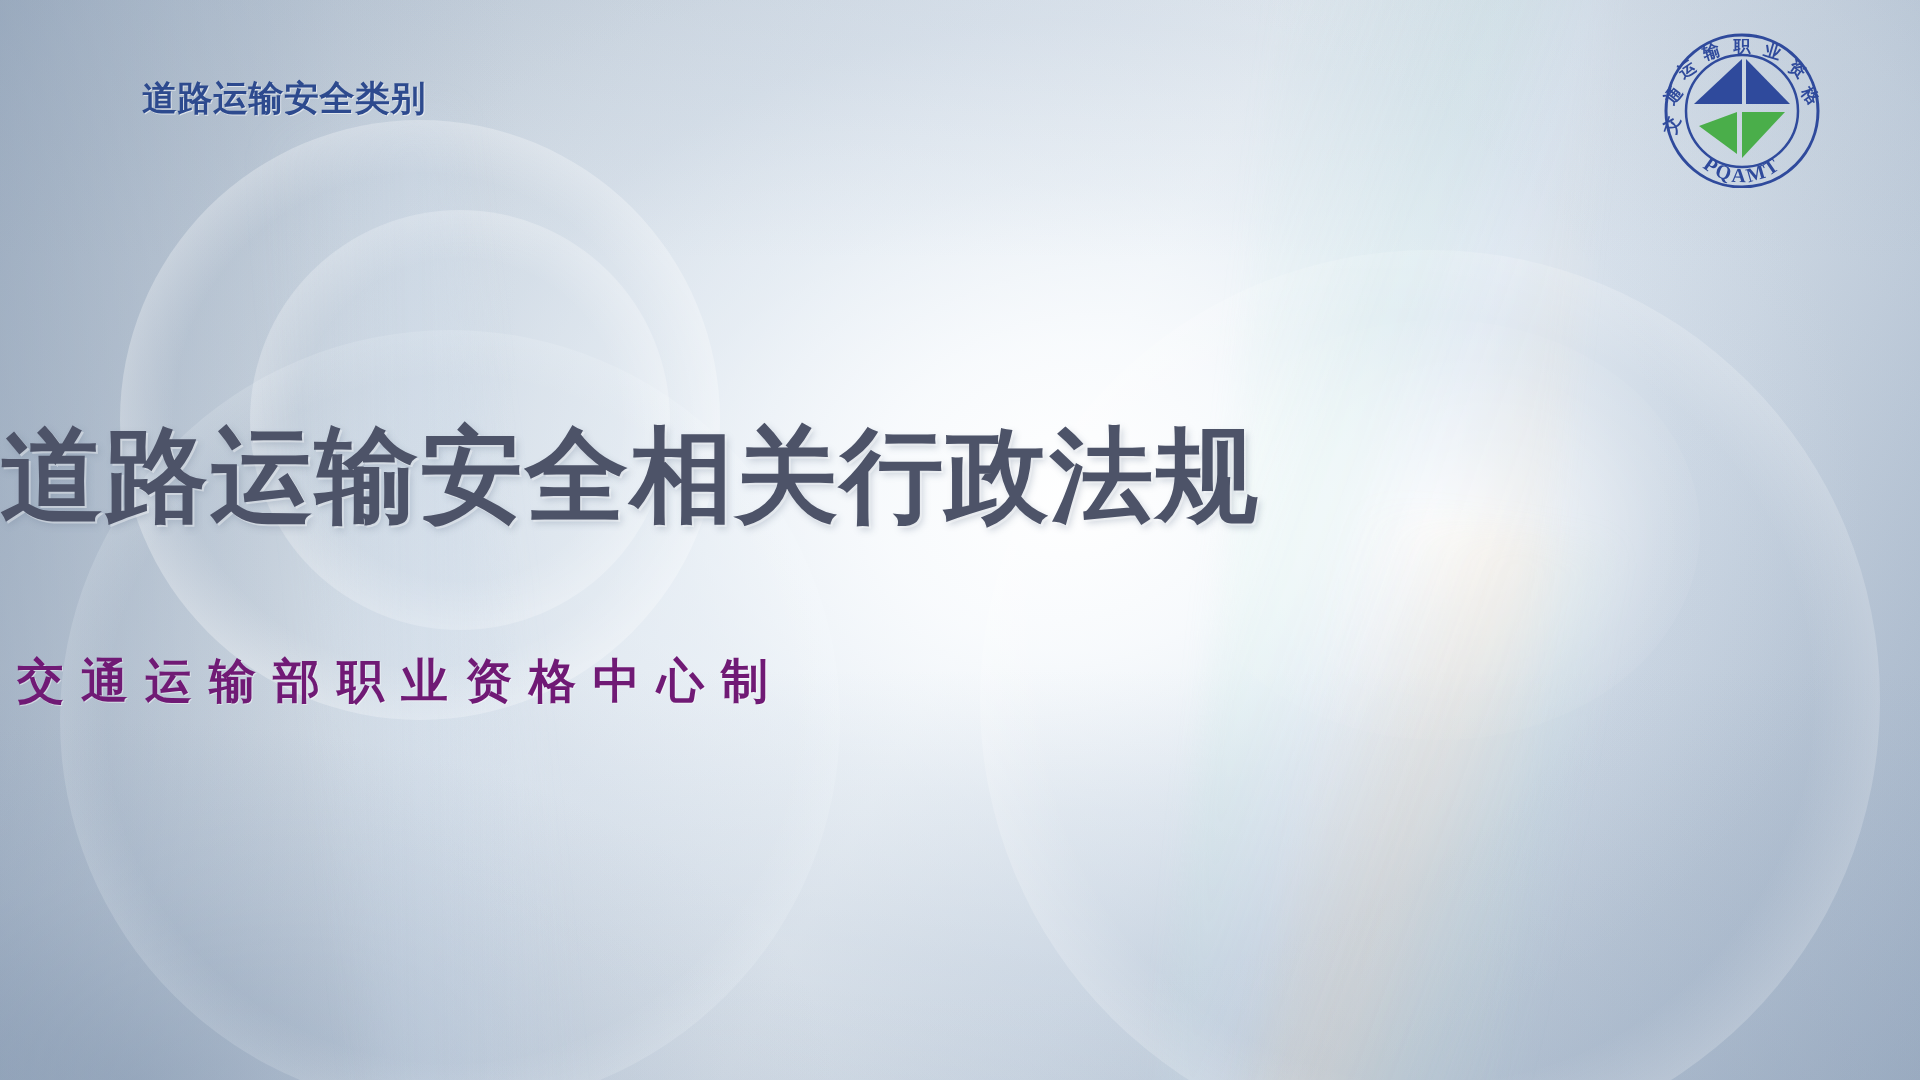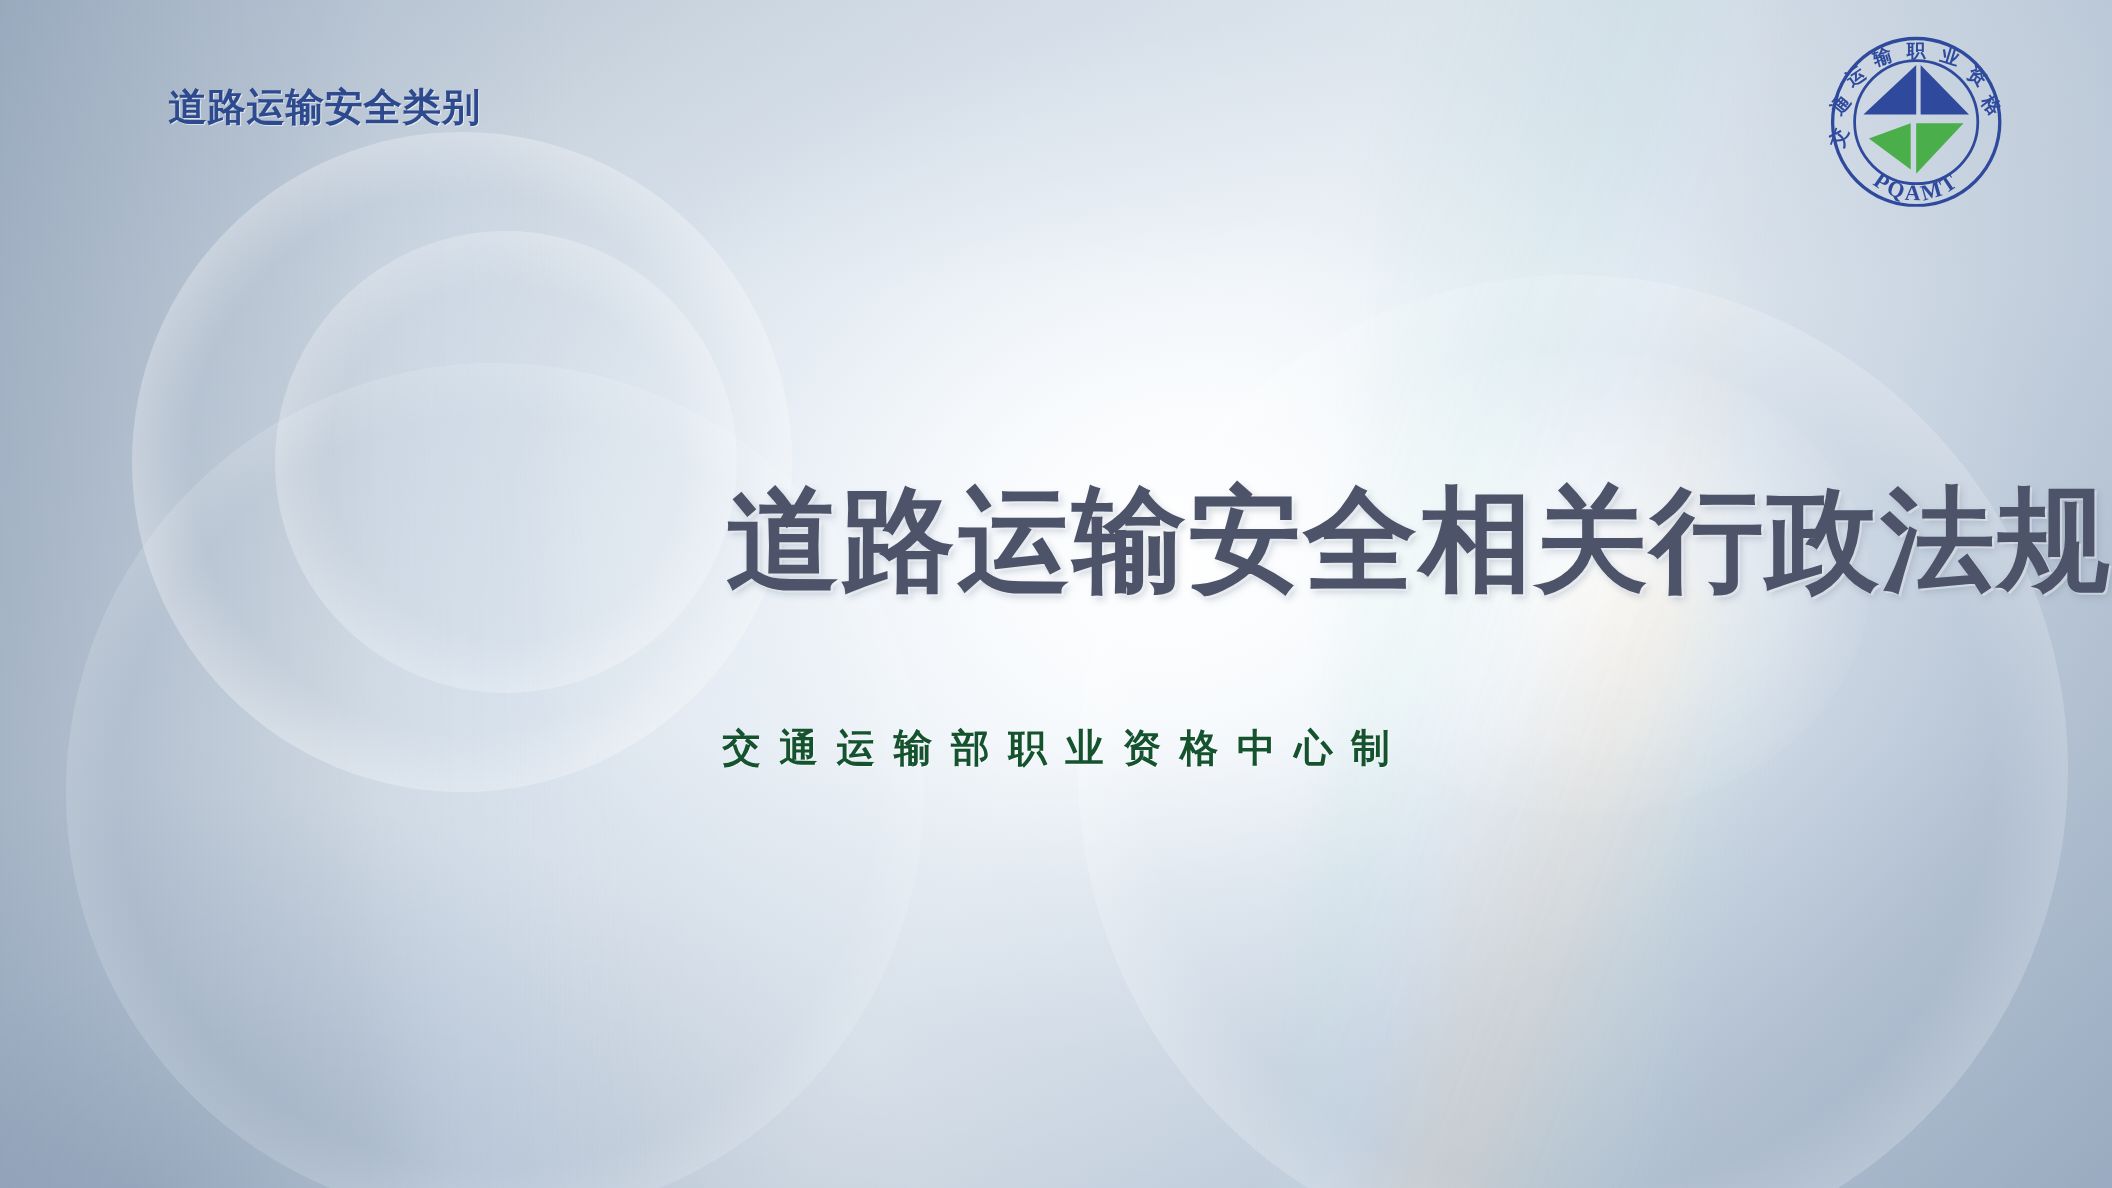--- a/index.html
+++ b/index.html
@@ -164,21 +164,21 @@
       rgba(250,222,186,0.22) 45%,
       rgba(192,228,218,0.18) 70%,
       rgba(255,255,255,0) 100%);
     transform: rotate(10deg);
     filter: blur(16px);
   }
 
   
   .header-block {
     position: absolute;
-    left: 67px;
+    left: 56px;
     top: 76px;
     z-index: 20;
   }
   .header-line {
     color: #2d4a8e;
     font-family: "Liberation Sans", "DejaVu Sans", sans-serif;
     font-weight: bold;
     font-size: 35px;
     line-height: 43px;
     letter-spacing: 0.5px;
@@ -186,47 +186,46 @@
     text-shadow: 1px 1px 0 rgba(255,255,255,0.55);
   }
   .header-line-1 { padding-left: 86px; }
   .header-line-2 { padding-left: 0px; }
 
   
   .title {
     position: absolute;
     left: 0;
     right: 0;
-    top: 432px;
+    top: 417px;
     z-index: 20;
-    text-align: right;
+    text-align: left;
     color: #4d5368;
     font-family: "Liberation Sans", "DejaVu Sans", sans-serif;
     font-weight: bold;
     font-size: 103px;
     line-height: 118px;
     letter-spacing: 2px;
     white-space: nowrap;
     text-shadow:
       2px 2px 0 rgba(255,255,255,0.40),
       3px 4px 7px rgba(110,125,150,0.30);
   }
 
   
   .subtitle {
     position: absolute;
     left: 0;
     right: 0;
     top: 658px;
     z-index: 20;
-    text-align: center;
-    color: #14532d;
+    color: #701a75;
     font-family: "Liberation Sans", "DejaVu Sans", sans-serif;
     font-weight: bold;
-    font-size: 35px;
+    font-size: 47px;
     line-height: 46px;
     letter-spacing: 17px;
     text-indent: 17px;
     white-space: nowrap;
     text-shadow: 1px 1px 0 rgba(255,255,255,0.45);
   }
 
   
   .logo {
     position: absolute;

